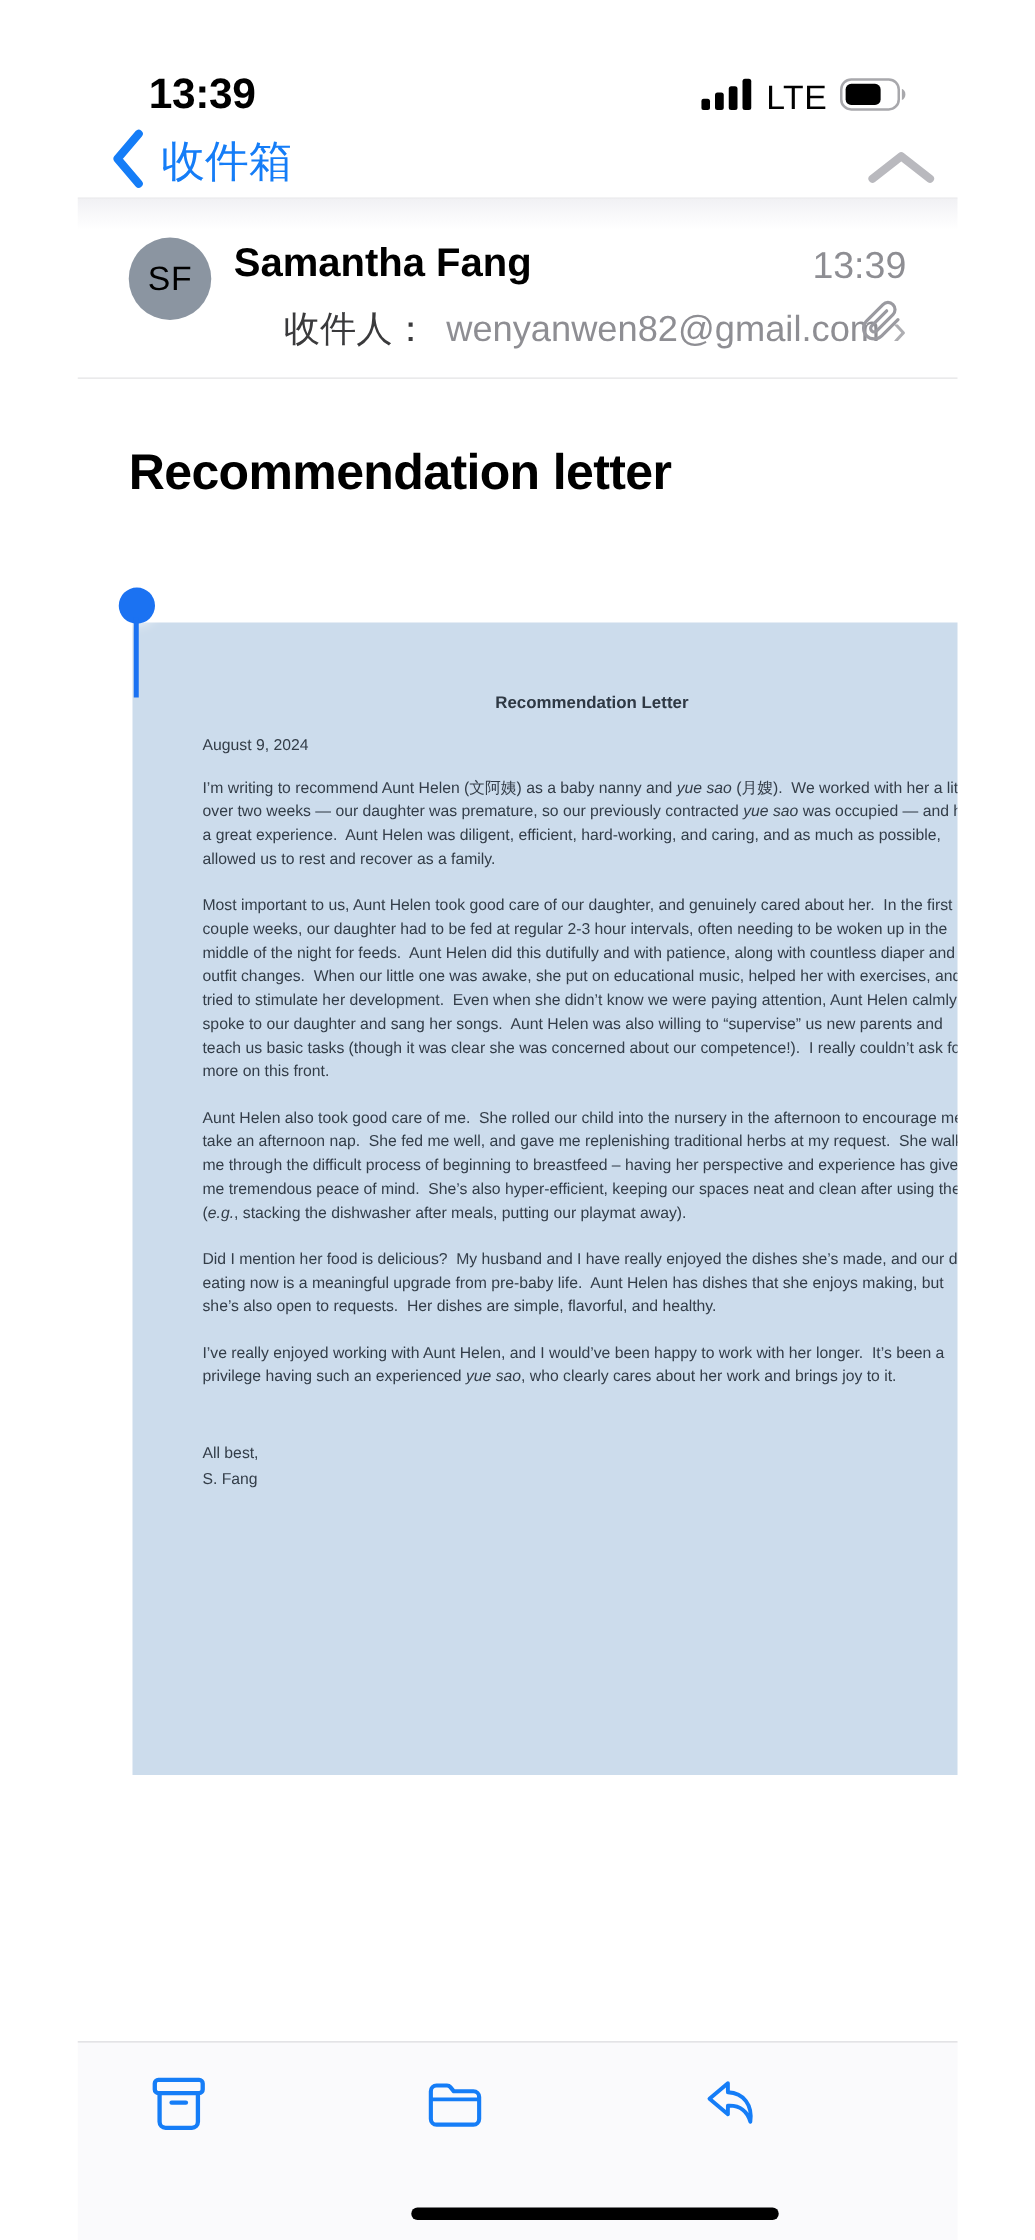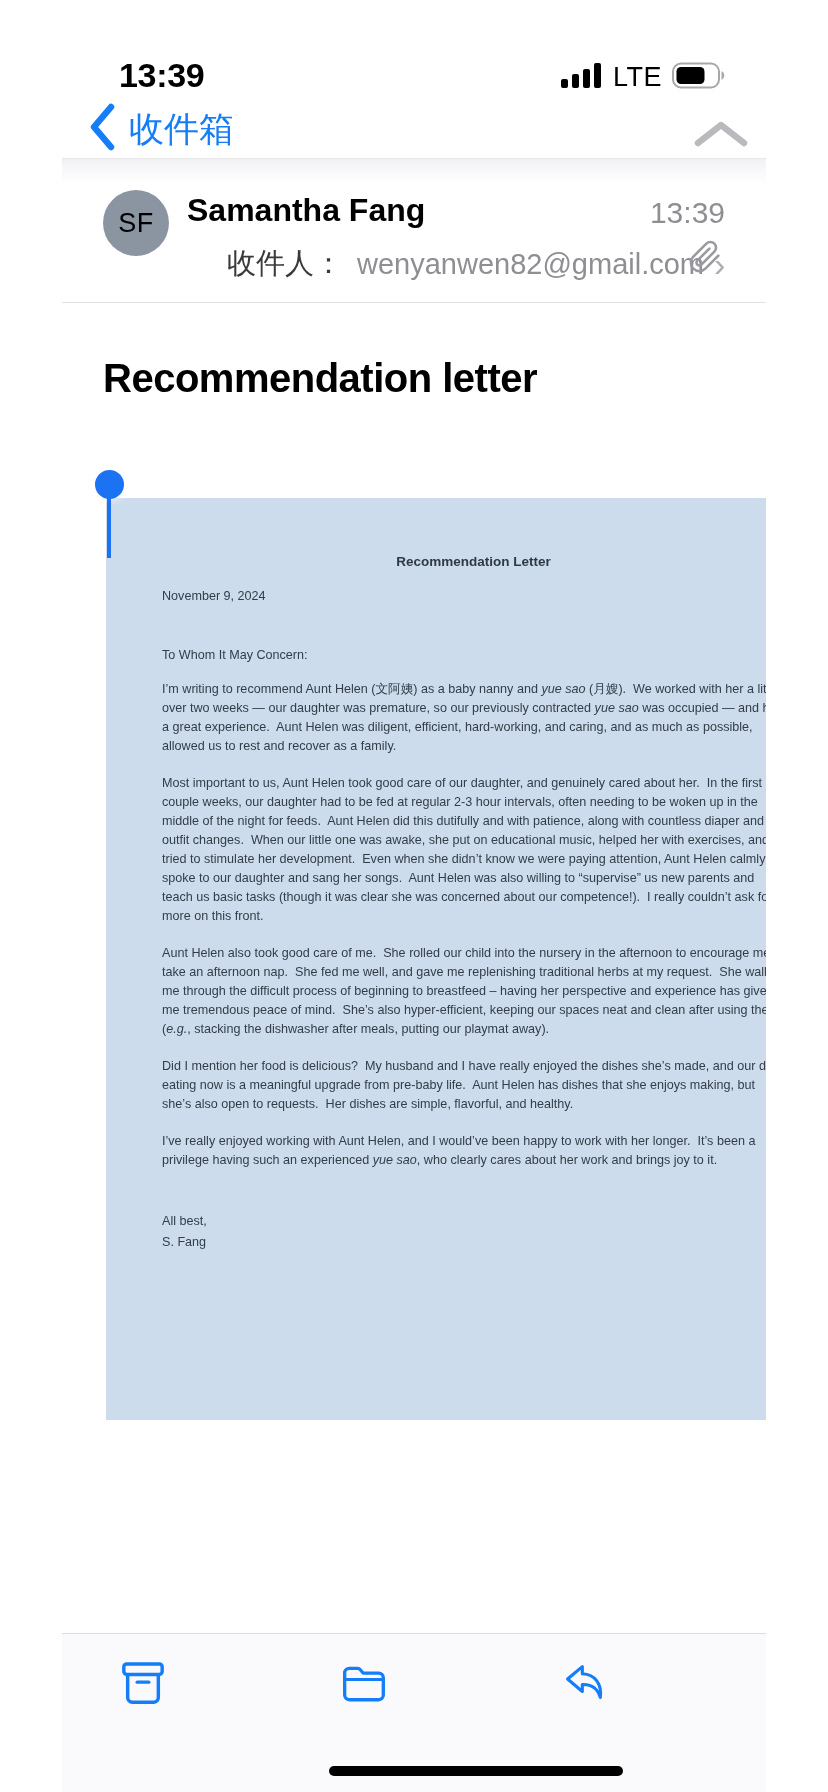--- a/index.html
+++ b/index.html
@@ -154,22 +154,21 @@
       <path d="M21.44 11.05l-9.19 9.19a6 6 0 0 1-8.49-8.49l9.19-9.19a4 4 0 0 1 5.66 5.66l-9.2 9.19a2 2 0 0 1-2.83-2.83l8.49-8.48" fill="none" stroke="#9a9aa0" stroke-width="1.8" stroke-linecap="round" stroke-linejoin="round"></path>
     </svg>
   </div>
   <div class="header-divider"></div>
 
   <div class="subject">Recommendation letter</div>
 
   <div class="selection-block">
     <div class="letter-page">
       <div class="letter-title">Recommendation Letter</div>
-      <div class="letter-date">November 9, 2024</div>
-      <div class="letter-salutation">To Whom It May Concern:</div>
+      <div class="letter-date">August 9, 2024</div>
       <div class="letter-paragraphs">
           <div class="para">I’m writing to recommend Aunt Helen (文阿姨) as a baby nanny and <em>yue sao</em> (月嫂).  We worked with her a little over two weeks — our daughter was premature, so our previously contracted <em>yue sao</em> was occupied — and had a great experience.  Aunt Helen was diligent, efficient, hard-working, and caring, and as much as possible, allowed us to rest and recover as a family.</div>
           <div class="para">Most important to us, Aunt Helen took good care of our daughter, and genuinely cared about her.  In the first couple weeks, our daughter had to be fed at regular 2-3 hour intervals, often needing to be woken up in the middle of the night for feeds.  Aunt Helen did this dutifully and with patience, along with countless diaper and outfit changes.  When our little one was awake, she put on educational music, helped her with exercises, and tried to stimulate her development.  Even when she didn’t know we were paying attention, Aunt Helen calmly spoke to our daughter and sang her songs.  Aunt Helen was also willing to “supervise” us new parents and teach us basic tasks (though it was clear she was concerned about our competence!).  I really couldn’t ask for more on this front.</div>
           <div class="para">Aunt Helen also took good care of me.  She rolled our child into the nursery in the afternoon to encourage me to take an afternoon nap.  She fed me well, and gave me replenishing traditional herbs at my request.  She walked me through the difficult process of beginning to breastfeed – having her perspective and experience has given me tremendous peace of mind.  She’s also hyper-efficient, keeping our spaces neat and clean after using them (<em>e.g.</em>, stacking the dishwasher after meals, putting our playmat away).</div>
           <div class="para">Did I mention her food is delicious?  My husband and I have really enjoyed the dishes she’s made, and our daily eating now is a meaningful upgrade from pre-baby life.  Aunt Helen has dishes that she enjoys making, but she’s also open to requests.  Her dishes are simple, flavorful, and healthy.</div>
           <div class="para">I’ve really enjoyed working with Aunt Helen, and I would’ve been happy to work with her longer.  It’s been a privilege having such an experienced <em>yue sao</em>, who clearly cares about her work and brings joy to it.</div>
         </div>
       <div class="letter-closing">All best,</div>
       <div class="letter-signature">S. Fang</div>
     </div>

